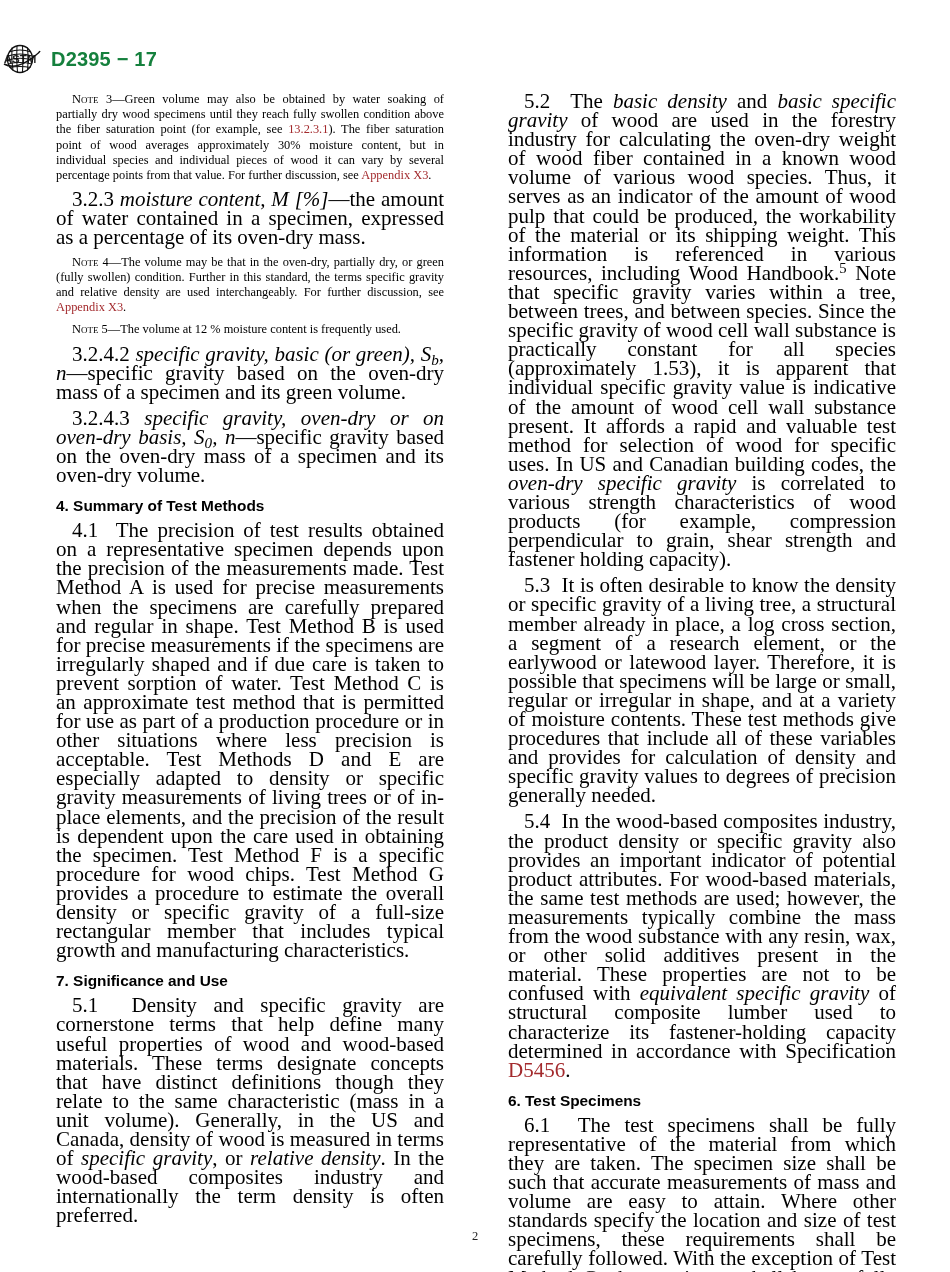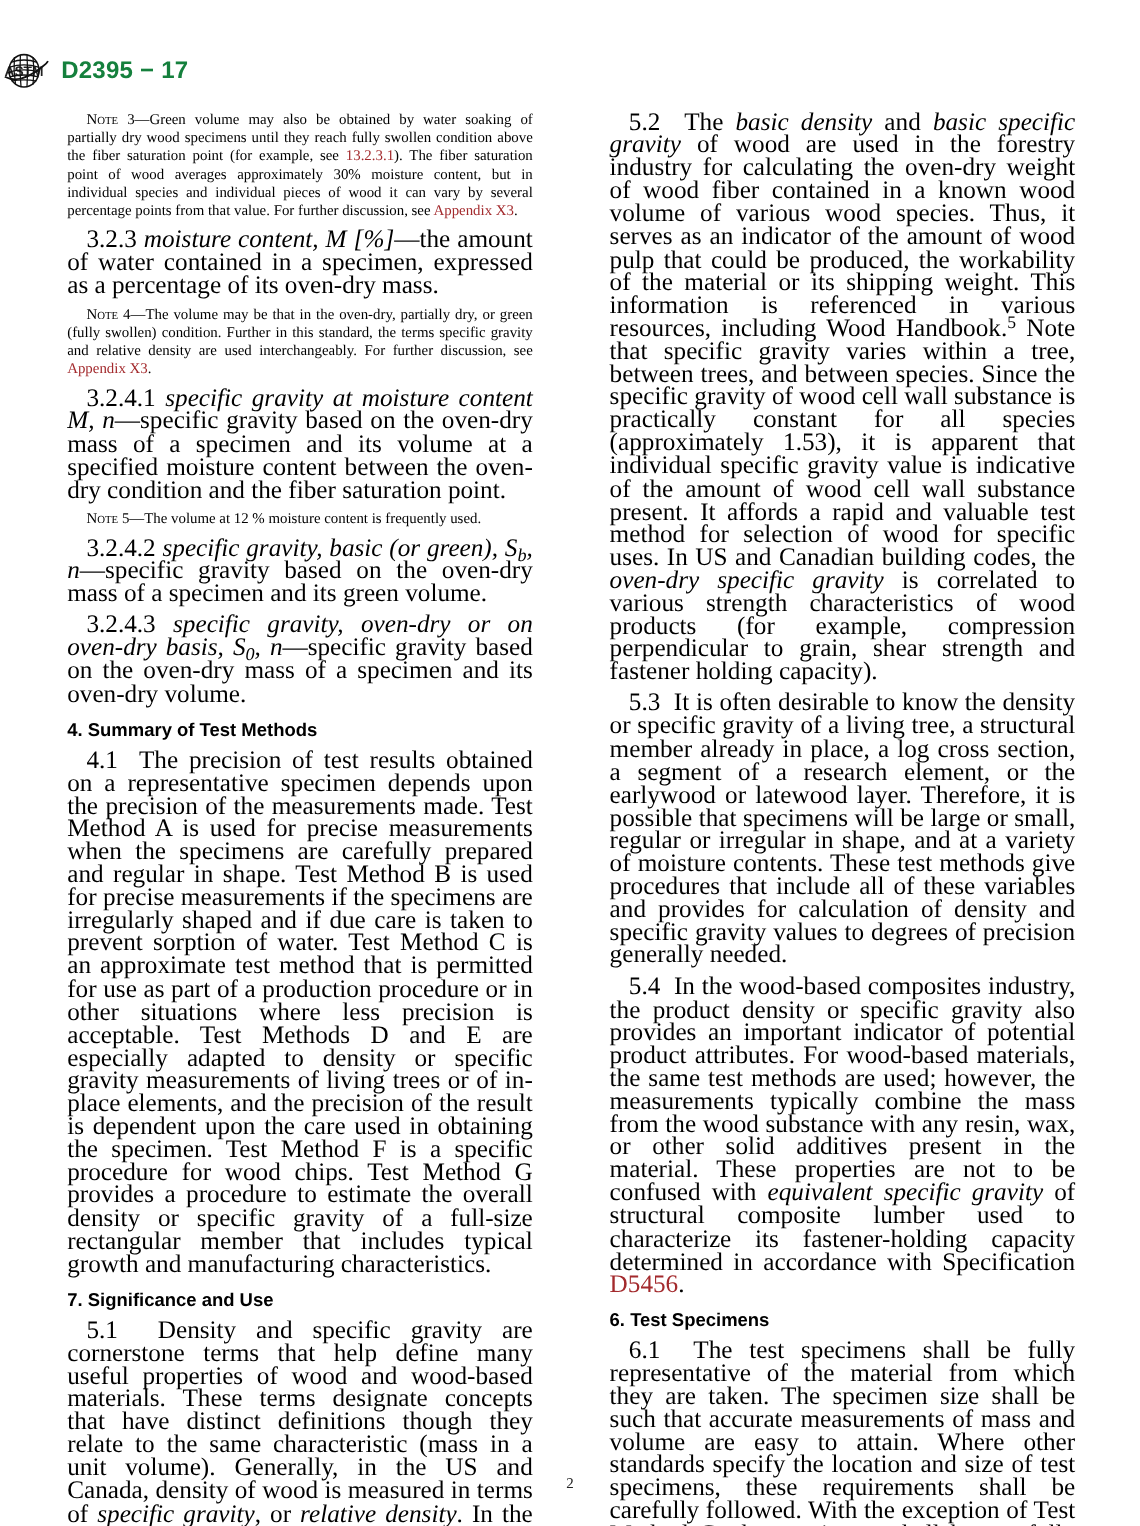--- a/index.html
+++ b/index.html
@@ -174,21 +174,20 @@
 
     <div class="col">
 
       <p class="note"><span class="note-label">Note</span> <span>3</span><span>—Green volume may also be obtained by water soaking of partially dry wood specimens until they reach fully swollen condition above the fiber saturation point (for example, see </span><span class="lnk">13.2.3.1</span><span>). The fiber saturation point of wood averages approximately 30% moisture content, but in individual species and individual pieces of wood it can vary by several percentage points from that value. For further discussion, see </span><span class="lnk">Appendix X3</span><span>.</span></p>
 
       <p class="body-par"><span>3.2.3</span> <i>moisture content, M [%]</i><span>—the amount of water contained in a specimen, expressed as a percentage of its oven-dry mass.</span></p>
 
 
       <p class="note"><span class="note-label">Note</span> <span>4</span><span>—The volume may be that in the oven-dry, partially dry, or green (fully swollen) condition. Further in this standard, the terms specific gravity and relative density are used interchangeably. For further discussion, see </span><span class="lnk">Appendix X3</span><span>.</span></p>
 
-      <p class="body-par"><span>3.2.4.1</span> <i>specific gravity at moisture content M, n</i><span>—specific gravity based on the oven-dry mass of a specimen and its volume at a specified moisture content between the oven-dry condition and the fiber saturation point.</span></p>
 
       <p class="note"><span class="note-label">Note</span> <span>5</span><span>—The volume at 12 % moisture content is frequently used.</span></p>
 
       <p class="body-par"><span>3.2.4.2</span> <i><span>specific gravity, basic (or green), S</span><sub>b</sub><span>, n</span></i><span>—specific gravity based on the oven-dry mass of a specimen and its green volume.</span></p>
 
       <p class="body-par"><span>3.2.4.3</span> <i><span>specific gravity, oven-dry or on oven-dry basis, S</span><sub>0</sub><span>, n</span></i><span>—specific gravity based on the oven-dry mass of a specimen and its oven-dry volume.</span></p>
 
       <p class="heading">4.  Summary of Test Methods</p>
 
       <p class="body-par"><span>4.1</span>&nbsp; <span>The precision of test results obtained on a representative specimen depends upon the precision of the measurements made. Test Method A is used for precise measurements when the specimens are carefully prepared and regular in shape. Test Method B is used for precise measurements if the specimens are irregularly shaped and if due care is taken to prevent sorption of water. Test Method C is an approximate test method that is permitted for use as part of a production procedure or in other situations where less precision is acceptable. Test Methods D and E are especially adapted to density or specific gravity measurements of living trees or of in-place elements, and the precision of the result is dependent upon the care used in obtaining the specimen. Test Method F is a specific procedure for wood chips. Test Method G provides a procedure to estimate the overall density or specific gravity of a full-size rectangular member that includes typical growth and manufacturing characteristics.</span></p>

